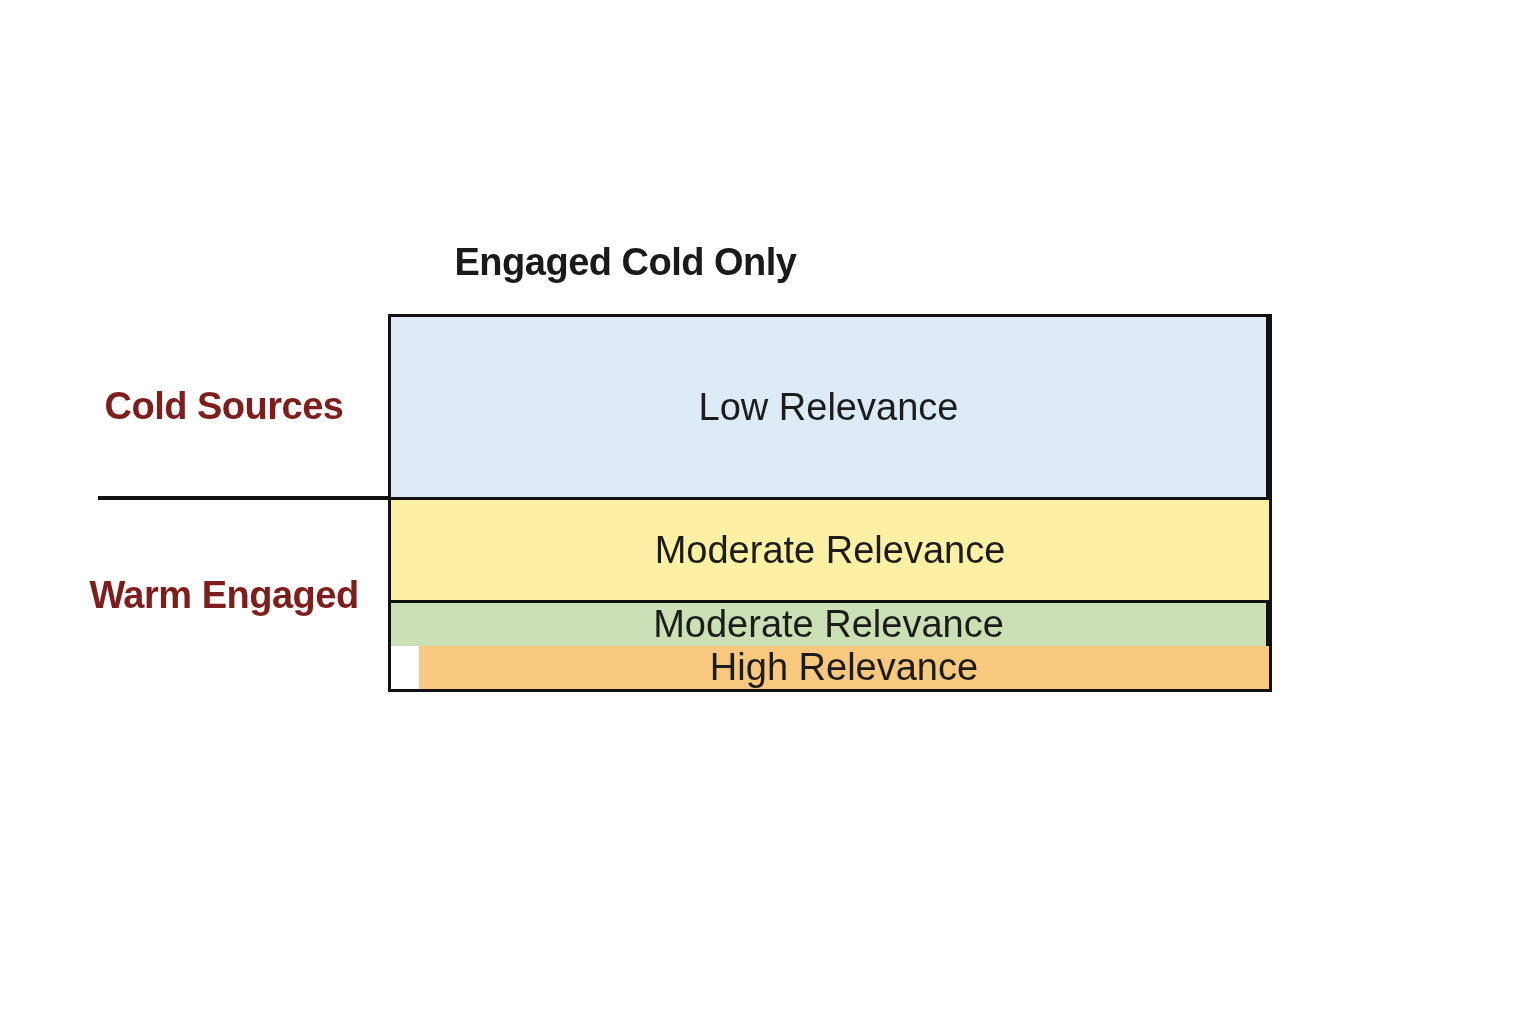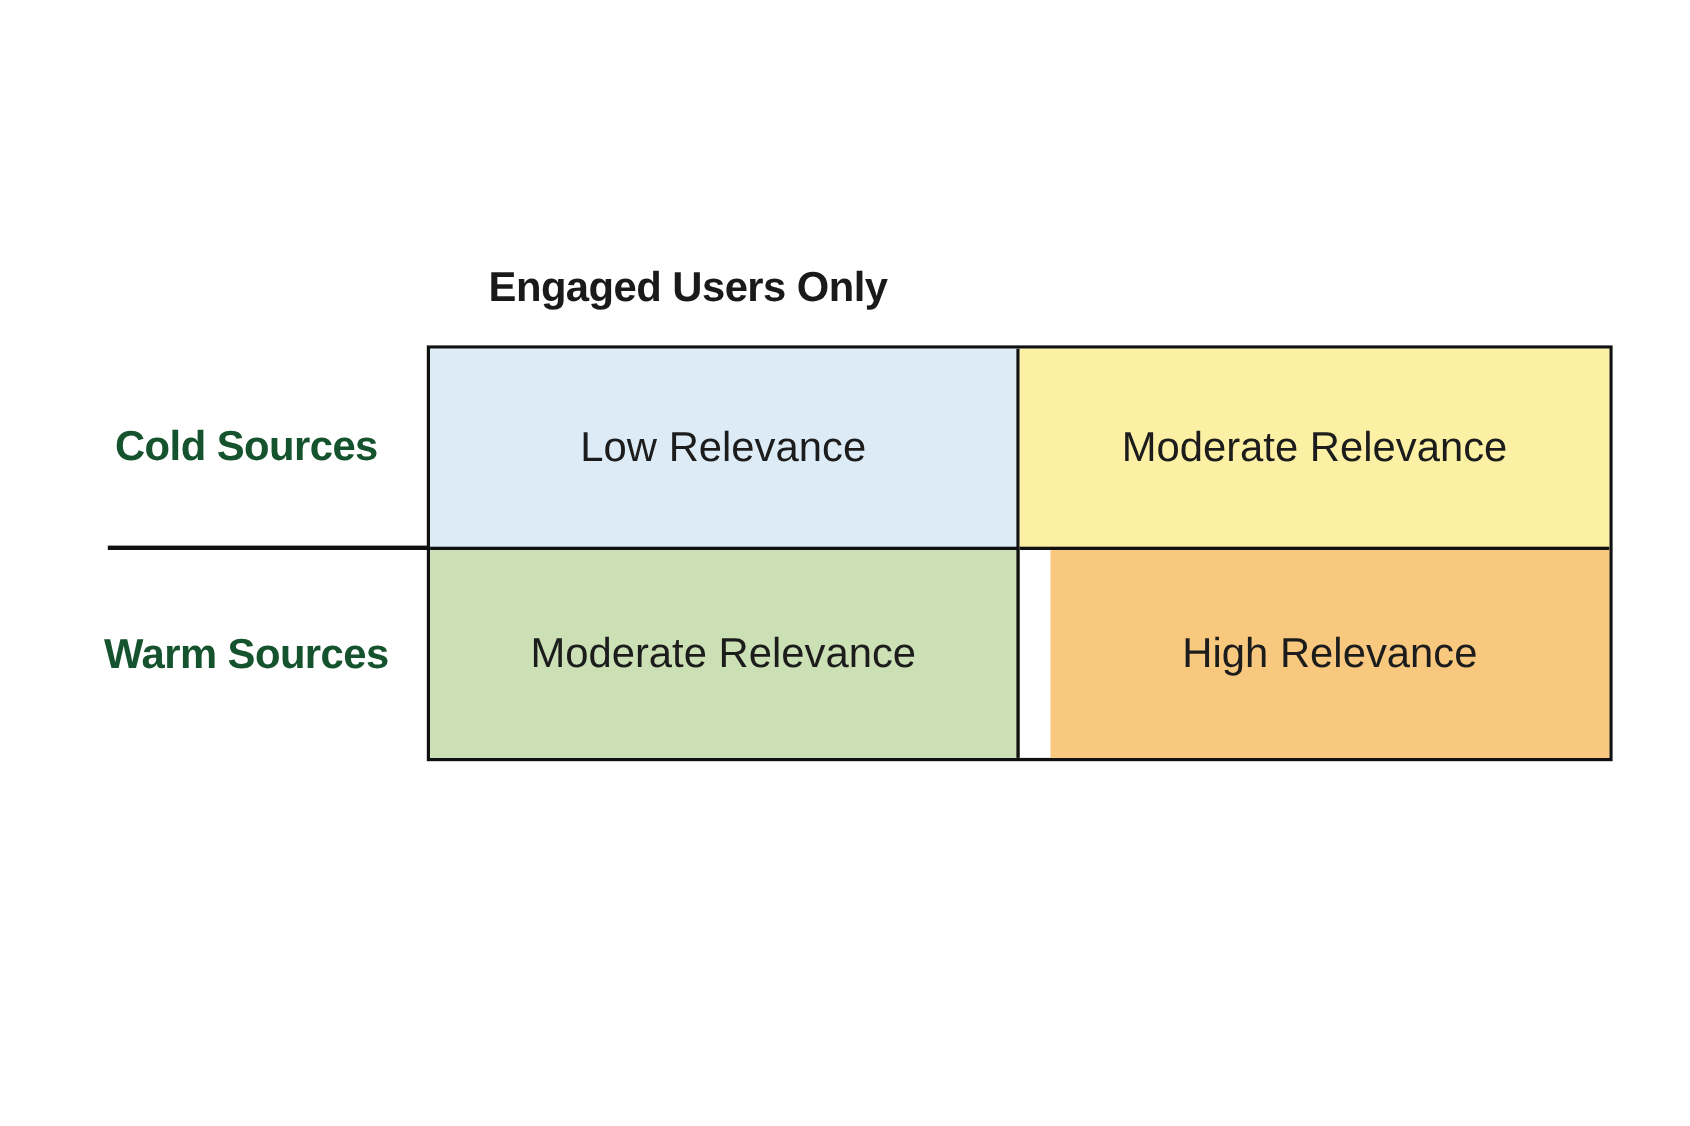--- a/index.html
+++ b/index.html
@@ -36,34 +36,34 @@
   .row-label {
     position: absolute;
     left: 60px;
     width: 328px;
     display: flex;
     align-items: center;
     justify-content: center;
     font-size: 38px;
     font-weight: 700;
     letter-spacing: -0.5px;
-    color: #14532d;
+    color: #7f1d1d;
     white-space: nowrap;
   }
   .row-label.row-1 { top: 314px; height: 185px; }
   .row-label.row-2 { top: 499px; height: 192px; }
   .matrix-grid {
     position: absolute;
     left: 388px;
     top: 314px;
-    width: 1078px;
+    width: 884px;
     height: 378px;
     border: 3px solid #111111;
     display: grid;
-    grid-template-columns: 1fr 1fr;
+    grid-template-columns: 1fr;
     grid-template-rows: 183px 1fr;
   }
   .matrix-cell {
     display: flex;
     align-items: center;
     justify-content: center;
     font-size: 38px;
     font-weight: 400;
     color: #1c1c1c;
     white-space: nowrap;
@@ -78,26 +78,26 @@
     width: 292px;
     height: 4px;
     background: #111111;
   }
 </style>
 </head>
 <body>
 
 <div class="canvas">
 
-  <div class="col-header col-1">Engaged Users Only</div>
+  <div class="col-header col-1">Engaged Cold Only</div>
 
 
   <div class="row-label row-1">Cold Sources</div>
 
-  <div class="row-label row-2">Warm Sources</div>
+  <div class="row-label row-2">Warm Engaged</div>
 
   <div class="row-separator"></div>
 
   <div class="matrix-grid">
     <div class="matrix-cell c0" style="background-color: rgb(220, 235, 246);">Low Relevance</div>
     <div class="matrix-cell c1" style="background-color: rgb(251, 240, 163);">Moderate Relevance</div>
     <div class="matrix-cell c2" style="background-color: rgb(203, 224, 180);">Moderate Relevance</div>
     <div class="matrix-cell c3" style="background-color: rgb(247, 200, 126); margin-left: 28px;">High Relevance</div>
   </div>
 

